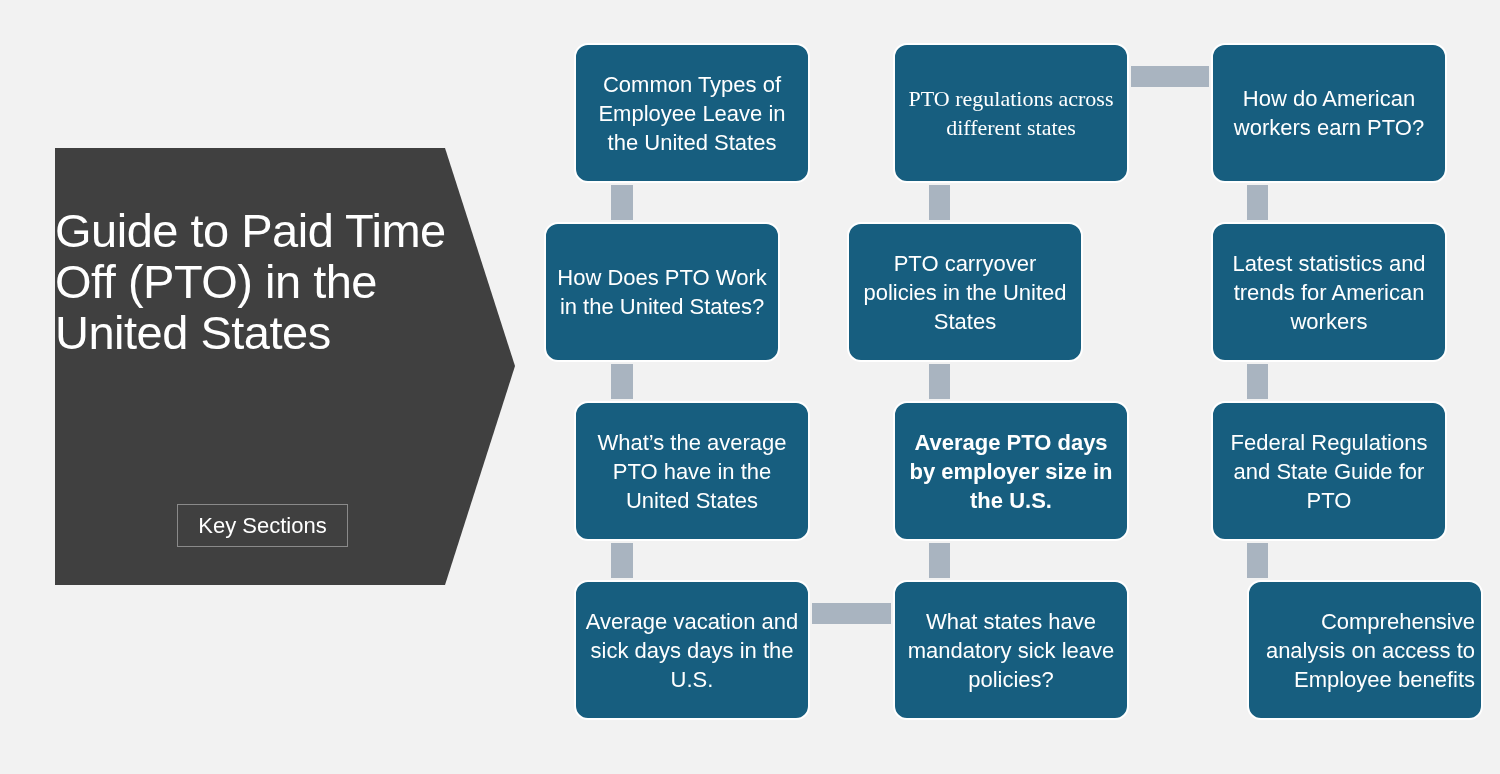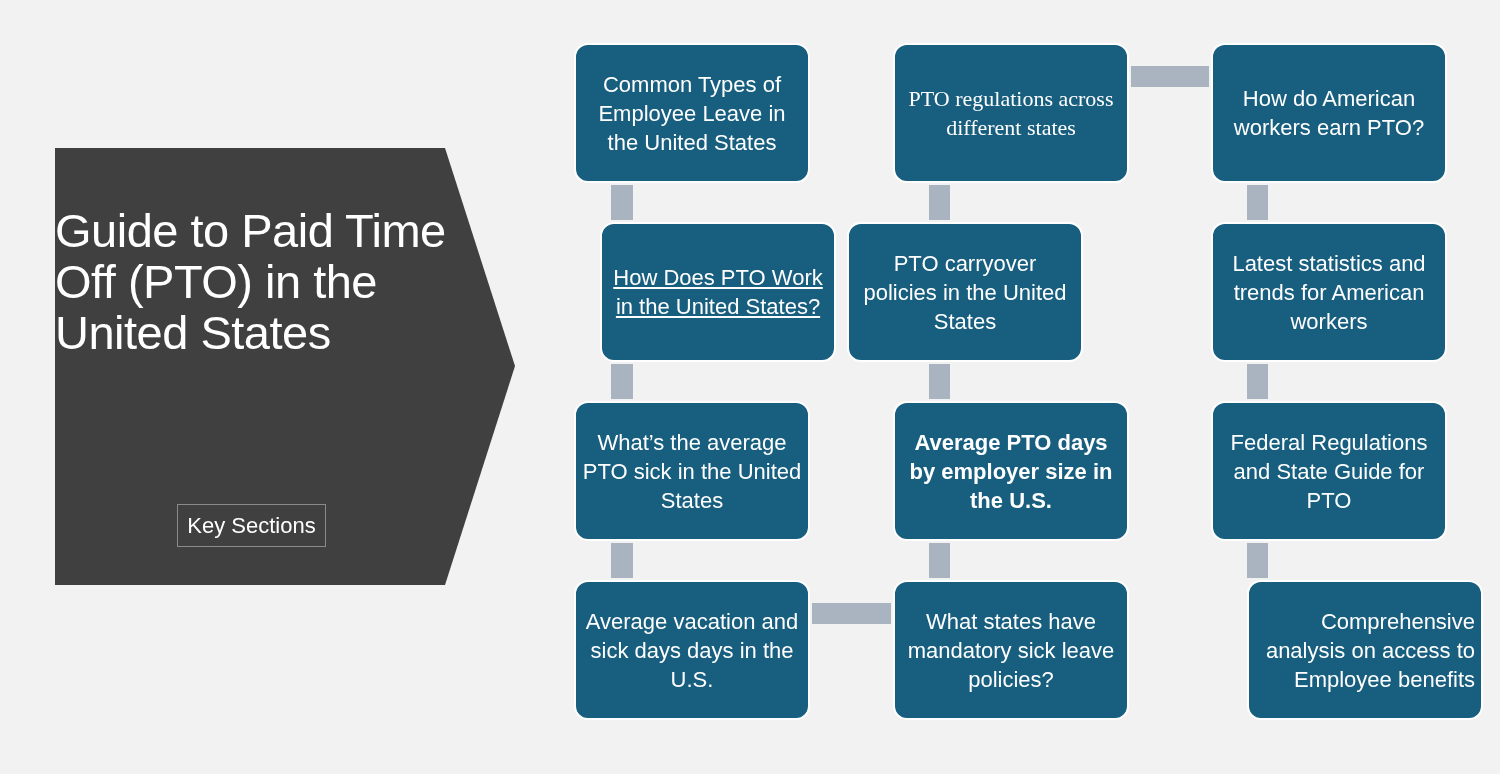--- a/index.html
+++ b/index.html
@@ -23,21 +23,21 @@
       width: 415px;
       color: #ffffff;
       font-size: 47px;
       line-height: 51px;
       font-family: "Liberation Sans", sans-serif;
       letter-spacing: -0.5px;
     }
     .key-btn {
       position: absolute;
       left: 177px; top: 504px;
-      width: 149px; height: 43px;
+      width: 171px; height: 43px;
       box-sizing: border-box;
       border: 1px solid #8a8a8a;
       color: #ffffff;
       font-size: 22px;
       font-family: "Liberation Sans", sans-serif;
       display: flex; align-items: center; justify-content: center;
     }
     .box {
       position: absolute;
       width: 236px; height: 140px;
@@ -71,22 +71,22 @@
 <div class="conn" style="left:812px; top:603px; width:79px; height:21px;"></div>
 <div class="conn" style="left:929px; top:543px; width:21px; height:35px;"></div>
 <div class="conn" style="left:929px; top:364px; width:21px; height:35px;"></div>
 <div class="conn" style="left:929px; top:185px; width:21px; height:35px;"></div>
 <div class="conn" style="left:1131px; top:66px; width:78px; height:21px;"></div>
 <div class="conn" style="left:1247px; top:185px; width:21px; height:35px;"></div>
 <div class="conn" style="left:1247px; top:364px; width:21px; height:35px;"></div>
 <div class="conn" style="left:1247px; top:543px; width:21px; height:35px;"></div>
 
 <div class="box" style="left:574px; top:43px;">Common Types of Employee Leave in the United States</div>
-<div class="box" style="left:600px; top:222px;text-decoration:underline;">How Does PTO Work in the United States?</div>
-<div class="box" style="left:574px; top:401px;">What’s the average PTO sick in the United States</div>
+<div class="box" style="left:544px; top:222px;">How Does PTO Work in the United States?</div>
+<div class="box" style="left:574px; top:401px;">What’s the average PTO have in the United States</div>
 <div class="box" style="left:574px; top:580px;">Average vacation and sick days days in the U.S.</div>
 
 <div class="box" style="left:893px; top:580px;">What states have mandatory sick leave policies?</div>
 <div class="box" style="left:893px; top:401px;font-weight:bold;">Average PTO days by employer size in the U.S.</div>
 <div class="box" style="left:847px; top:222px;">PTO carryover policies in the United States</div>
 <div class="box" style="left:893px; top:43px;font-family:Liberation Serif, serif;">PTO regulations across different states</div>
 
 <div class="box" style="left:1211px; top:43px;">How do American workers earn PTO?</div>
 <div class="box" style="left:1211px; top:222px;">Latest statistics and trends for American workers</div>
 <div class="box" style="left:1211px; top:401px;">Federal Regulations and State Guide for PTO</div>

